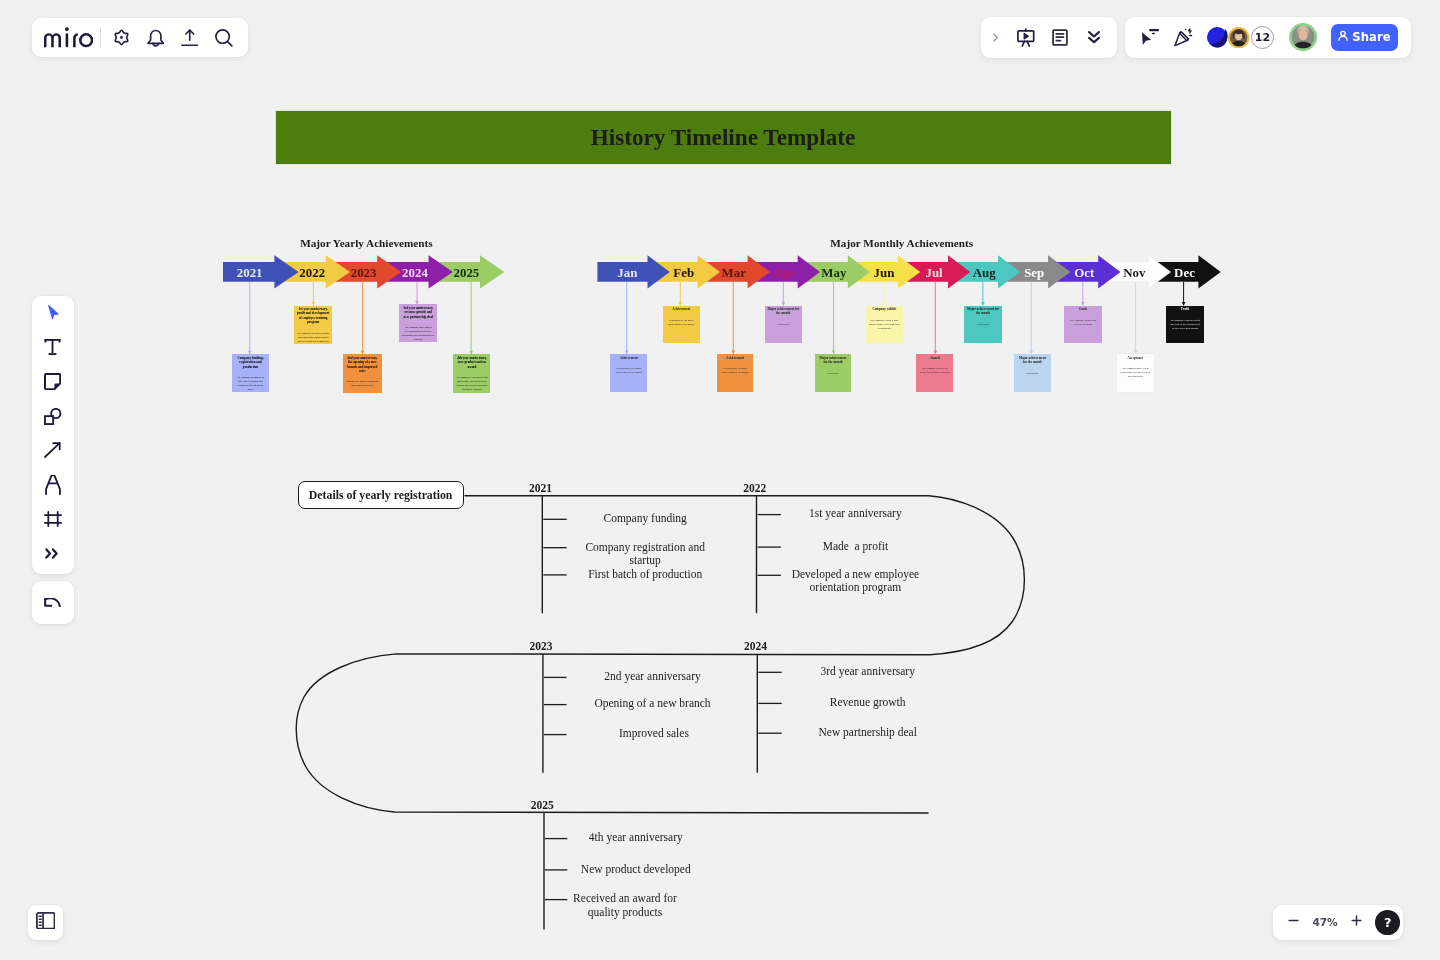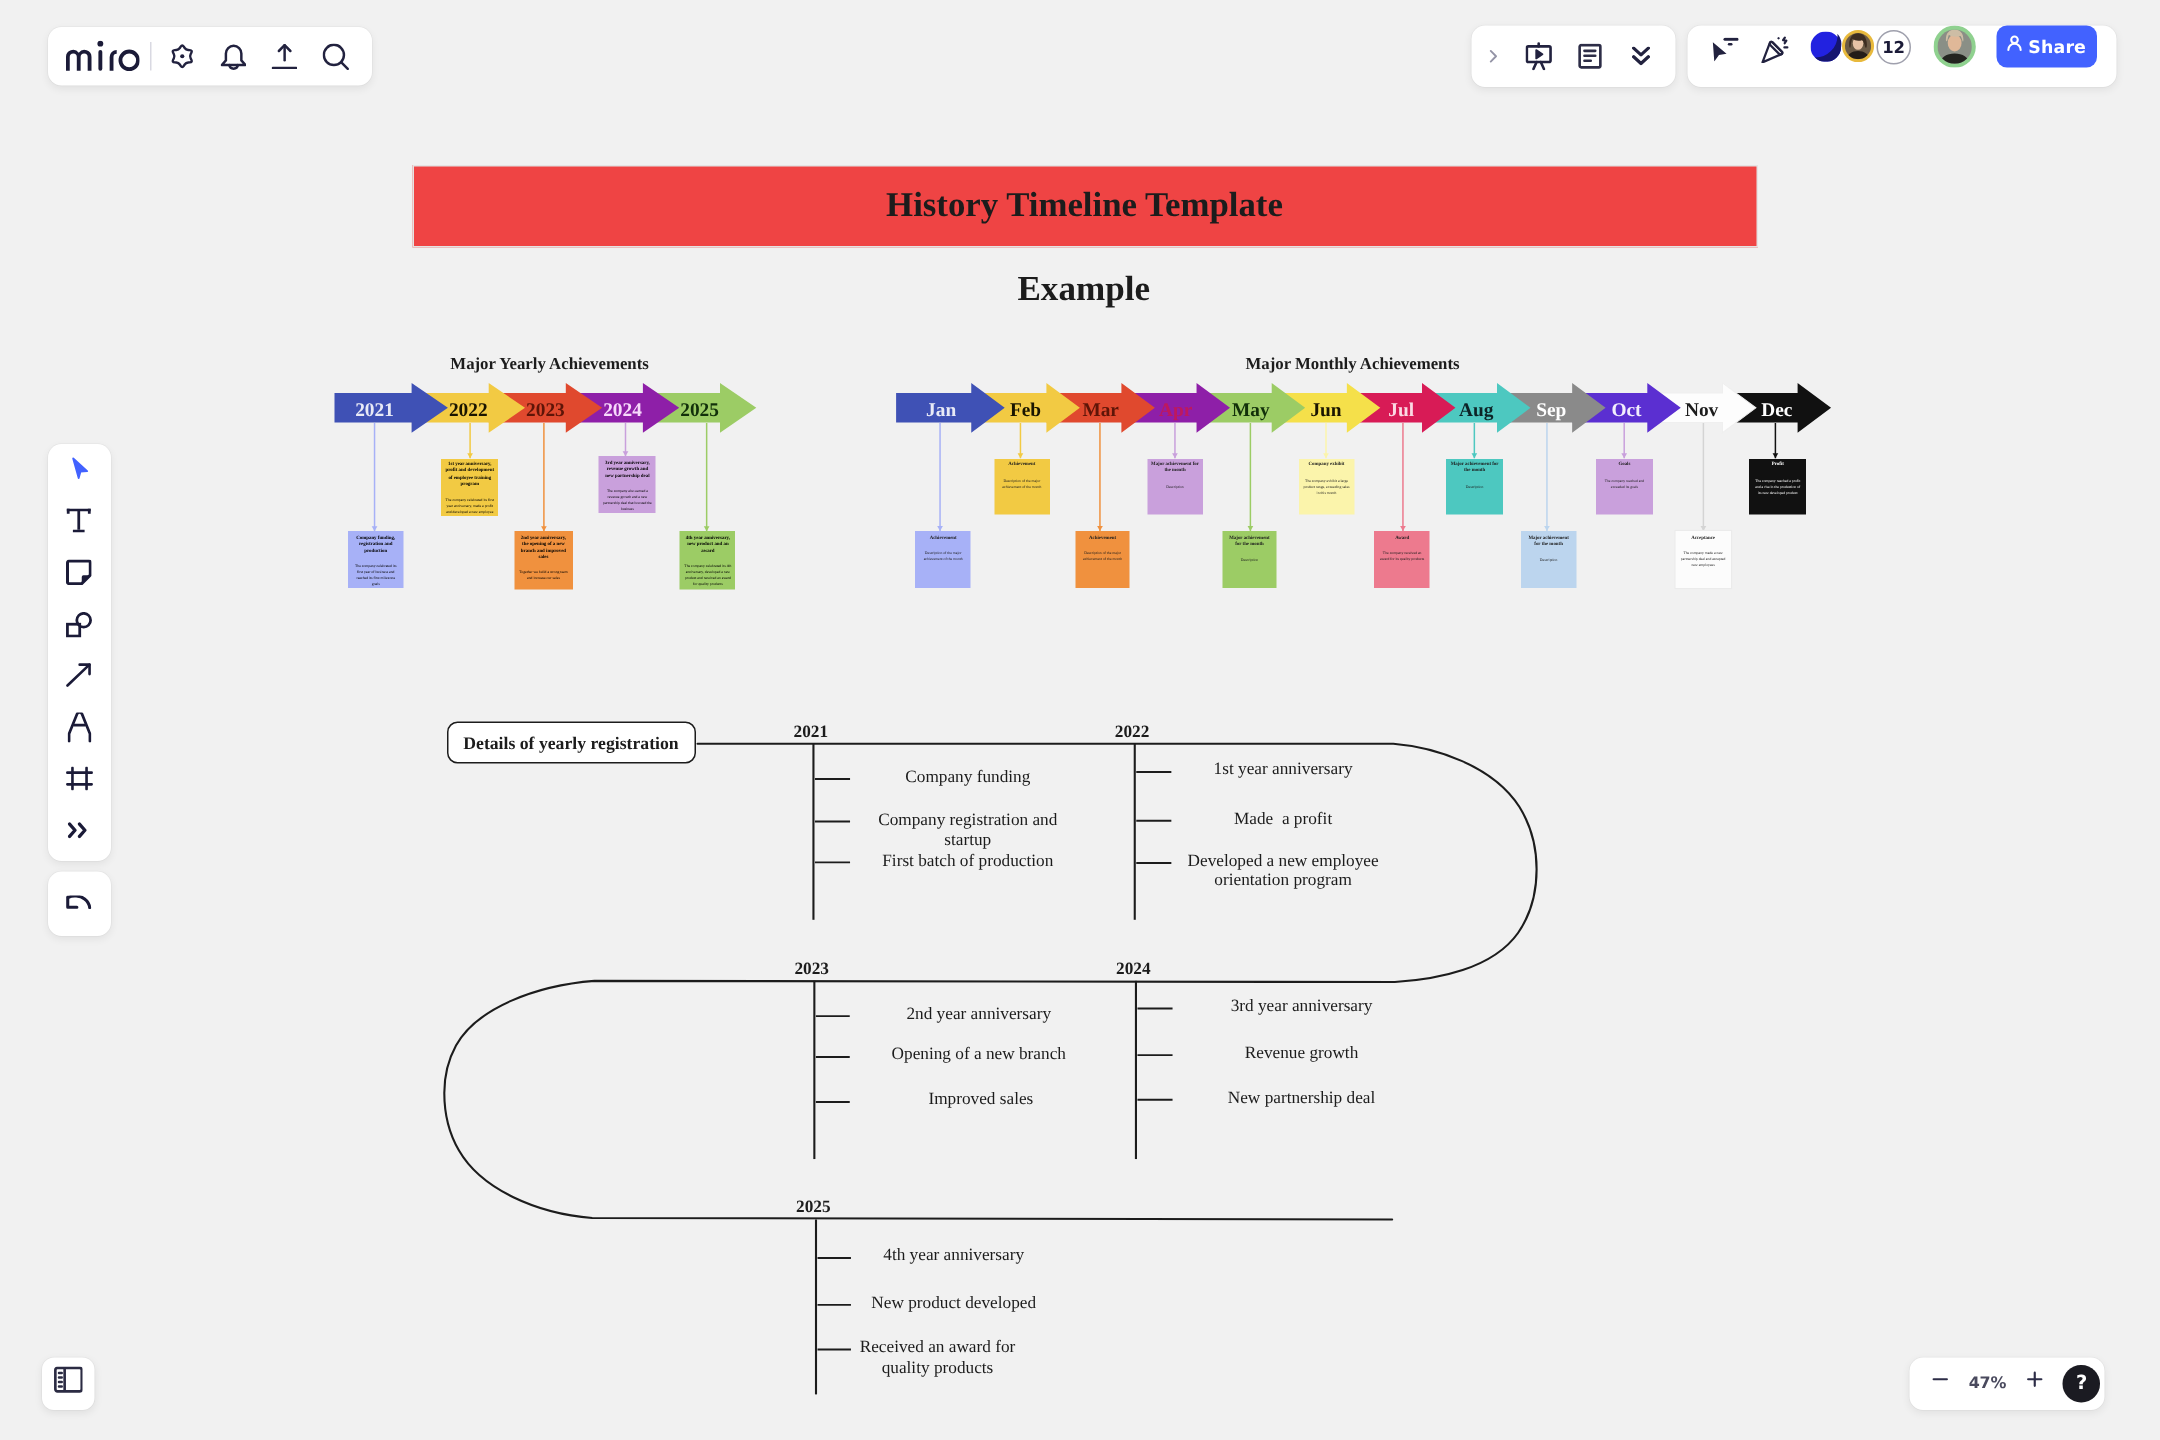--- a/index.html
+++ b/index.html
@@ -16,21 +16,21 @@
 #tl-logo svg{display:block;}
 .sr{position:absolute;width:1px;height:1px;overflow:hidden;clip:rect(0 0 0 0);white-space:nowrap;}
 #tl-sep{width:1px;height:19.2px;background:#d9d9e2;margin-right:3.3px;}
 .tl-btn{width:34.3px;height:34px;display:flex;align-items:center;justify-content:center;border-radius:6px;}
 .tl-btn svg{display:block;}
 
 
 #tr-bar{left:980.9px;top:17.1px;width:136.2px;height:40.7px;background:#fff;border-radius:9px;display:flex;
   align-items:center;padding:0 8px 0 1px;box-shadow:0 2px 6px rgba(0,0,0,.07),0 0 0 .5px rgba(0,0,0,.035);}
 #tr-bar2{left:1124.9px;top:17.1px;width:286.6px;height:40.7px;background:#fff;border-radius:9px;display:flex;
-  align-items:flex-start;padding:0 13.7px 0 8px;box-shadow:0 2px 6px rgba(0,0,0,.07),0 0 0 .5px rgba(0,0,0,.035);}
+  align-items:center;padding:0 13.7px 0 8px;box-shadow:0 2px 6px rgba(0,0,0,.07),0 0 0 .5px rgba(0,0,0,.035);}
 .tr-btn{width:34px;height:32px;display:flex;align-items:center;justify-content:center;border-radius:6px;flex:none;}
 .tr-btn svg{display:block;}
 .avstack{display:flex;align-items:center;margin-left:6.5px;}
 .av{border-radius:50%;position:relative;display:flex;align-items:center;justify-content:center;}
 .av svg{display:block;}
 .av-crescent{width:20.4px;height:20.4px;z-index:4;}
 .av-face1{width:21.4px;height:21.4px;margin-left:0.6px;z-index:3;}
 .av-count{width:23.3px;height:23.3px;margin-left:1px;z-index:2;background:#fff;border:1.55px solid #9fa0ad;
   font-size:11px;font-weight:700;color:#1b1b38;font-family:"DejaVu Sans",sans-serif;}
 .av-face2{width:28.2px;height:28.2px;margin-left:15.4px;z-index:1;}
@@ -54,21 +54,21 @@
   box-shadow:0 2px 6px rgba(0,0,0,.08),0 0 0 .5px rgba(0,0,0,.04);}
 #zoom-bar{left:1272.5px;top:904.9px;width:130.7px;height:34.9px;background:#fff;border-radius:9px;display:flex;
   align-items:center;padding:0 3.2px 0 9px;box-shadow:0 2px 6px rgba(0,0,0,.07),0 0 0 .5px rgba(0,0,0,.035);}
 .z-btn{width:24px;height:26px;display:flex;align-items:center;justify-content:center;flex:none;}
 #zoom-level{font-family:"DejaVu Sans",sans-serif;font-size:10.6px;font-weight:700;color:#4a4a5e;width:39px;text-align:center;letter-spacing:-.1px;}
 #help-btn{width:24.6px;height:24.6px;border-radius:50%;background:#1b1b22;color:#fff;display:flex;
   align-items:center;justify-content:center;font-size:13px;font-weight:700;margin-left:7px;
   font-family:"DejaVu Sans",sans-serif;line-height:1;flex:none;margin-right:0;}
 
 
-#frame-title{left:274.5px;top:109.5px;width:897px;height:55.7px;background:#ef4444;border:1px solid #e4e4e4;
+#frame-title{left:274.5px;top:109.5px;width:897px;height:55.7px;background:#4d7c0f;border:1px solid #e4e4e4;
   display:flex;align-items:center;justify-content:center;}
 #frame-title span{font-family:"Liberation Serif",serif;font-weight:700;font-size:23.2px;color:#1c1c1c;}
 #example{left:274.5px;top:180px;width:896px;text-align:center;font-family:"Liberation Serif",serif;
   font-weight:700;font-size:23.4px;color:#1c1c1c;}
 .sec-head{font-family:"Liberation Serif",serif;font-weight:700;font-size:11.2px;color:#1c1c1c;text-align:center;letter-spacing:0;}
 .arrow-lbl{position:absolute;display:flex;align-items:center;justify-content:center;
   font-family:"Liberation Serif",serif;font-weight:700;pointer-events:none;}
 .note{position:absolute;overflow:hidden;padding:1.6px 2.6px 0;}
 .note .nt{font-family:"Liberation Serif",serif;font-weight:700;text-align:center;}
 .note .nb{font-family:"Liberation Serif",serif;text-align:center;}
@@ -80,21 +80,20 @@
 #callout span{font-family:"Liberation Serif",serif;font-weight:700;font-size:11.8px;color:#1c1c1c;}
 </style>
 </head>
 <body>
 
 <div id="root">
 <div class="abs" style="left:0;top:0;width:1440px;height:960px;">
 <div class="abs" id="frame-title">
         <span>History Timeline Template</span>
       </div>
-<div class="abs" id="example">Example</div>
 <div class="abs sec-head" style="left:266.4px;top:237.3px;width:200px;">Major Yearly Achievements</div>
 <svg class="abs" width="320" height="48" style="left:210.0px;top:248.0px;overflow:visible;">
 <polygon points="218.6,14.0 270.0,14.0 270.0,7.3 294.2,23.9 270.0,40.5 270.0,33.7 218.6,33.7" fill="#9ccc65"></polygon>
 <polygon points="167.2,14.0 218.6,14.0 218.6,7.3 242.8,23.9 218.6,40.5 218.6,33.7 167.2,33.7" fill="#8e1fa8"></polygon>
 <polygon points="115.8,14.0 167.2,14.0 167.2,7.3 191.4,23.9 167.2,40.5 167.2,33.7 115.8,33.7" fill="#e0492e"></polygon>
 <polygon points="64.4,14.0 115.8,14.0 115.8,7.3 140.0,23.9 115.8,40.5 115.8,33.7 64.4,33.7" fill="#f2ca43"></polygon>
 <polygon points="13.0,14.0 64.4,14.0 64.4,7.3 88.6,23.9 64.4,40.5 64.4,33.7 13.0,33.7" fill="#3f51b5"></polygon>
 </svg>
 <div class="arrow-lbl" style="left:224.9px;top:263.8px;width:49.5px;height:19.7px;font-size:12.9px;color:#e8eaf6;">2021</div>
 <div class="arrow-lbl" style="left:298.6px;top:263.8px;width:27.2px;height:19.7px;font-size:12.9px;color:#1a1500;">2022</div>

